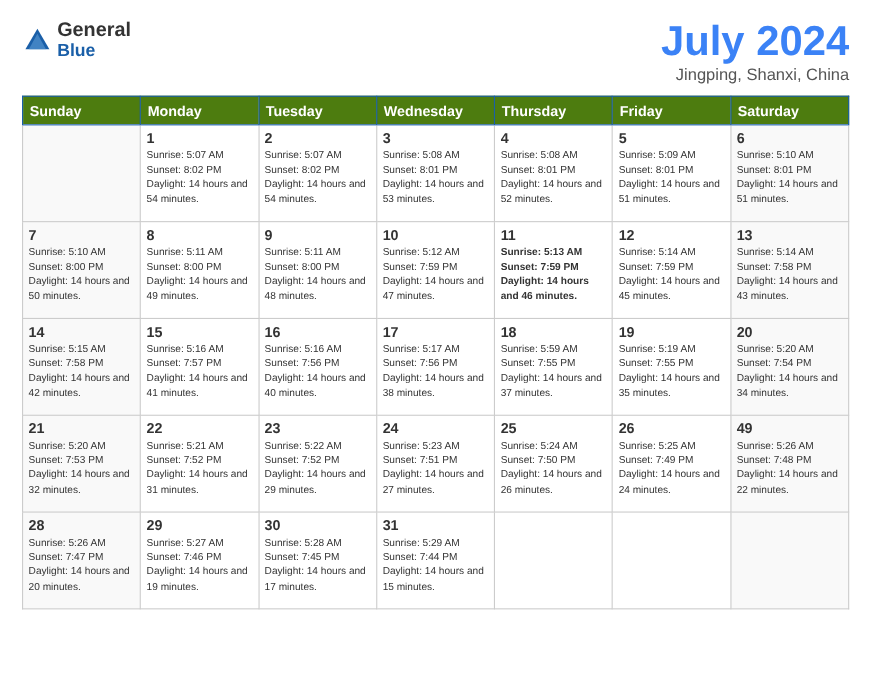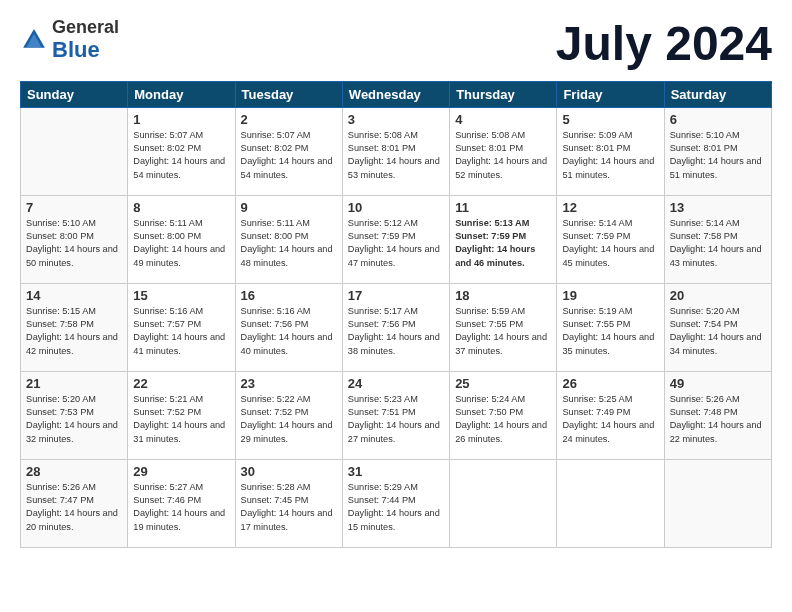--- a/index.html
+++ b/index.html
@@ -32,49 +32,49 @@
       display: flex;
       flex-direction: column;
       line-height: 1.1;
     }
     .logo-general {
       font-size: 18px;
       font-weight: bold;
       color: #333;
     }
     .logo-blue {
-      font-size: 22px;
+      font-size: 16px;
       font-weight: bold;
       color: #1a5fa8;
     }
     .logo-icon {
       width: 28px;
       height: 28px;
     }
     .title-block {
       text-align: right;
     }
     .title-month {
-      font-size: 48px;
-      font-weight: bold;
-      color: #0f172a;
+      font-size: 38px;
+      font-weight: bold;
+      color: #3b82f6;
       line-height: 1.1;
     }
     .title-location {
       font-size: 15px;
       color: #555;
     }
     .calendar {
       border-collapse: collapse;
       width: 100%;
       flex: 1;
       table-layout: fixed;
     }
     .calendar thead tr {
-      background: #0c4a6e;
+      background: #4d7c0f;
     }
     .calendar thead th {
       color: #fff;
       font-size: 13px;
       font-weight: bold;
       padding: 5px 6px;
       text-align: left;
       border: 1px solid #1a5fa8;
     }
     .calendar tbody tr {
@@ -113,20 +113,21 @@
         <polygon points="18,4 32,28 4,28" fill="#1a5fa8"></polygon>
         <polygon points="18,10 28,28 8,28" fill="#5b9bd5" opacity="0.6"></polygon>
       </svg>
       <div class="logo-text">
         <span class="logo-general">General</span>
         <span class="logo-blue">Blue</span>
       </div>
     </div>
     <div class="title-block">
       <div class="title-month">July 2024</div>
+      <div class="title-location">Jingping, Shanxi, China</div>
     </div>
   </div>
 
   <table class="calendar">
     <thead>
       <tr>
       <th>Sunday</th>
           <th>Monday</th>
           <th>Tuesday</th>
           <th>Wednesday</th>

